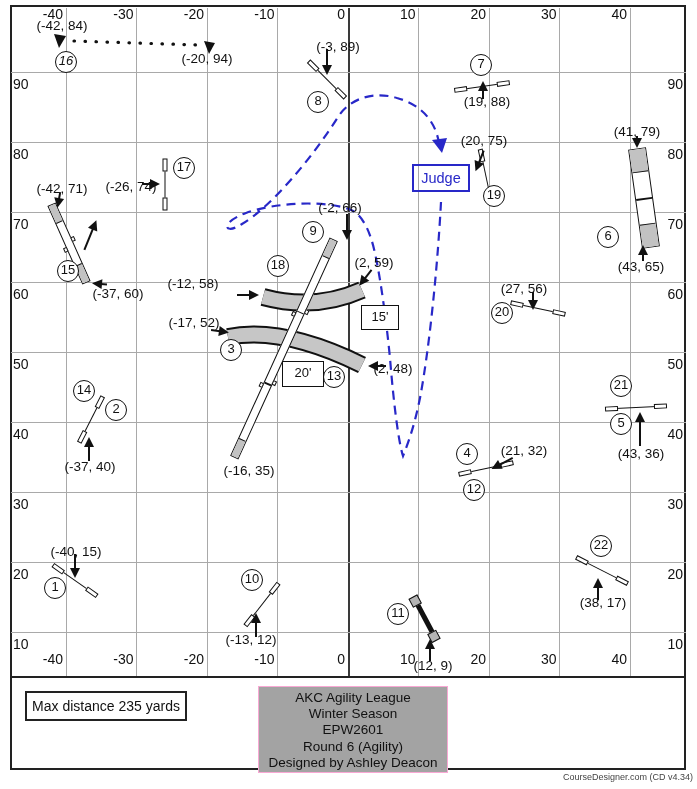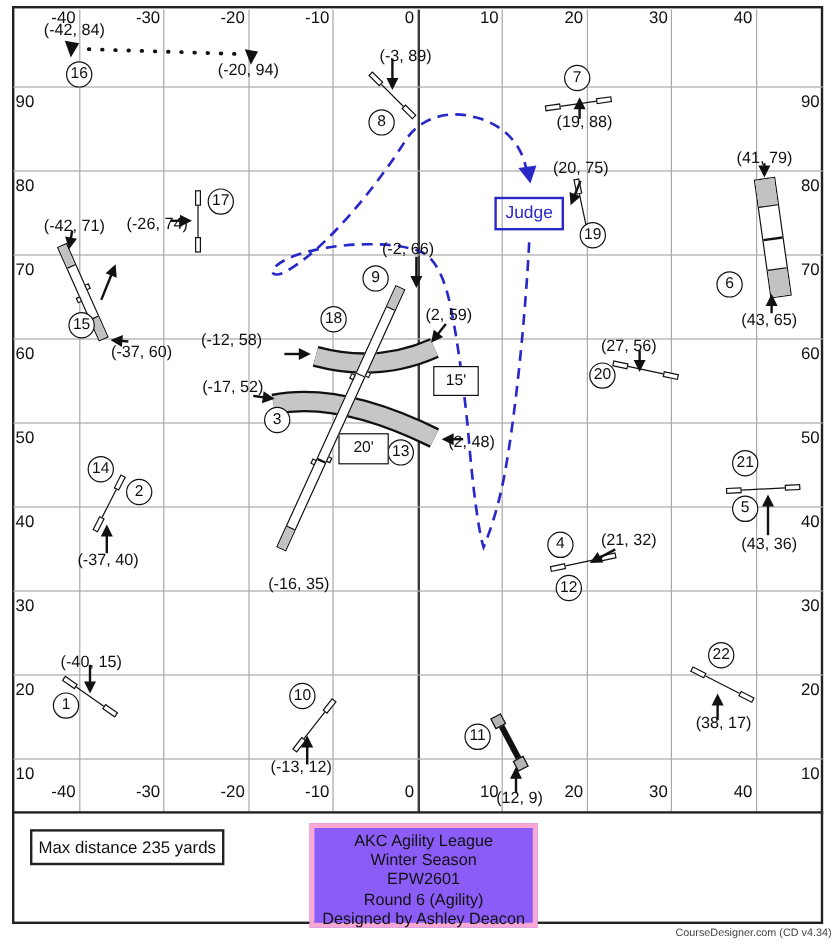--- a/index.html
+++ b/index.html
@@ -32,21 +32,21 @@
   .heavy{position:absolute;}
   .heavy .bar{position:absolute;left:2px;right:2px;top:1px;height:5px;background:#111;}
   .heavy .end{position:absolute;width:10px;height:10px;background:#b5b5b5;border:1.6px solid #111;box-sizing:border-box;top:-1.5px;}
   .plank{position:absolute;background:#fff;border:1.5px solid #111;box-sizing:border-box;}
   .plank .seg{position:absolute;top:0;bottom:0;background:#c2c2c2;}
   .plank .div{position:absolute;top:0;bottom:0;width:1.5px;background:#111;}
   .plank .nub{position:absolute;width:5px;height:4px;background:#fff;border:1.2px solid #111;box-sizing:border-box;}
   .tag{position:absolute;border:1.6px solid #111;background:#fff;font-size:13px;text-align:center;box-sizing:border-box;}
   #judge-box{position:absolute;left:412px;top:164px;width:58px;height:28px;border:2px solid #2828c8;box-sizing:border-box;color:#2828c8;font-size:14.5px;text-align:center;line-height:24px;}
   #dist-box{position:absolute;left:25px;top:691px;width:162px;height:30px;border:2px solid #222;box-sizing:border-box;font-size:14px;text-align:center;line-height:26px;}
-  #title-box{position:absolute;left:258px;top:686px;width:190px;height:87px;border:4px solid #f9a8d4;box-sizing:border-box;background:#8b5cf6;font-size:13.5px;text-align:center;padding-top:3px;}
+  #title-box{position:absolute;left:258px;top:686px;width:190px;height:87px;border:1px solid #f9a8d4;box-sizing:border-box;background:#a3a3a3;font-size:13.5px;text-align:center;padding-top:3px;}
   #title-box div{line-height:16.2px;}
   #credit{position:absolute;right:4px;top:772px;font-size:9px;color:#444;}
 </style>
 </head>
 <body>
 
 <div id="stage">
 
   <div class="outer-border"></div>
 
@@ -215,21 +215,21 @@
       <div class="num" style="left: 597px; top: 226px;">6</div>
       <div class="num" style="left: 470px; top: 54px;">7</div>
       <div class="num" style="left: 307px; top: 91px;">8</div>
       <div class="num" style="left: 302px; top: 221px;">9</div>
       <div class="num" style="left: 241px; top: 569px;">10</div>
       <div class="num" style="left: 387px; top: 603px;">11</div>
       <div class="num" style="left: 463px; top: 479px;">12</div>
       <div class="num" style="left: 323px; top: 366px;">13</div>
       <div class="num" style="left: 73px; top: 380px;">14</div>
       <div class="num" style="left: 57px; top: 260px;">15</div>
-      <div class="num" style="left: 55px; top: 51px;">16</div>
+      <div class="num" style="left: 55px; top: 51px; font-style: italic;">16</div>
       <div class="num" style="left: 173px; top: 157px;">17</div>
       <div class="num" style="left: 267px; top: 255px;">18</div>
       <div class="num" style="left: 483px; top: 185px;">19</div>
       <div class="num" style="left: 491px; top: 302px;">20</div>
       <div class="num" style="left: 610px; top: 375px;">21</div>
       <div class="num" style="left: 590px; top: 535px;">22</div>
       <div class="coord" style="left: 62px; top: 25px;">(-42, 84)</div>
       <div class="coord" style="left: 207px; top: 58px;">(-20, 94)</div>
       <div class="coord" style="left: 327px; top: 46px; margin-left: 11px;">(-3, 89)</div>
       <div class="coord" style="left: 487px; top: 101px;">(19, 88)</div>
@@ -237,21 +237,21 @@
       <div class="coord" style="left: 637px; top: 131px;">(41, 79)</div>
       <div class="coord" style="left: 641px; top: 266px;">(43, 65)</div>
       <div class="coord" style="left: 62px; top: 188px;">(-42, 71)</div>
       <div class="coord" style="left: 131px; top: 186px;">(-26, 74)</div>
       <div class="coord" style="left: 118px; top: 293px;">(-37, 60)</div>
       <div class="coord" style="left: 340px; top: 207px;">(-2, 66)</div>
       <div class="coord" style="left: 193px; top: 283px;">(-12, 58)</div>
       <div class="coord" style="left: 374px; top: 262px;">(2, 59)</div>
       <div class="coord" style="left: 194px; top: 322px;">(-17, 52)</div>
       <div class="coord" style="left: 393px; top: 368px;">(2, 48)</div>
-      <div class="coord" style="left: 249px; top: 470px; margin-top: 16px;">(-16, 35)</div>
+      <div class="coord" style="left: 249px; top: 470px;">(-16, 35)</div>
       <div class="coord" style="left: 524px; top: 288px;">(27, 56)</div>
       <div class="coord" style="left: 90px; top: 466px;">(-37, 40)</div>
       <div class="coord" style="left: 641px; top: 453px;">(43, 36)</div>
       <div class="coord" style="left: 524px; top: 450px;">(21, 32)</div>
       <div class="coord" style="left: 76px; top: 551px;">(-40, 15)</div>
       <div class="coord" style="left: 251px; top: 639px;">(-13, 12)</div>
       <div class="coord" style="left: 433px; top: 665px;">(12, 9)</div>
       <div class="coord" style="left: 603px; top: 602px; text-align: right;">(38, 17)</div>
       <div class="arrow" style="left: 315px; top: 61px; width: 24px; transform: rotate(90deg);">
         <div class="shaft"></div>

